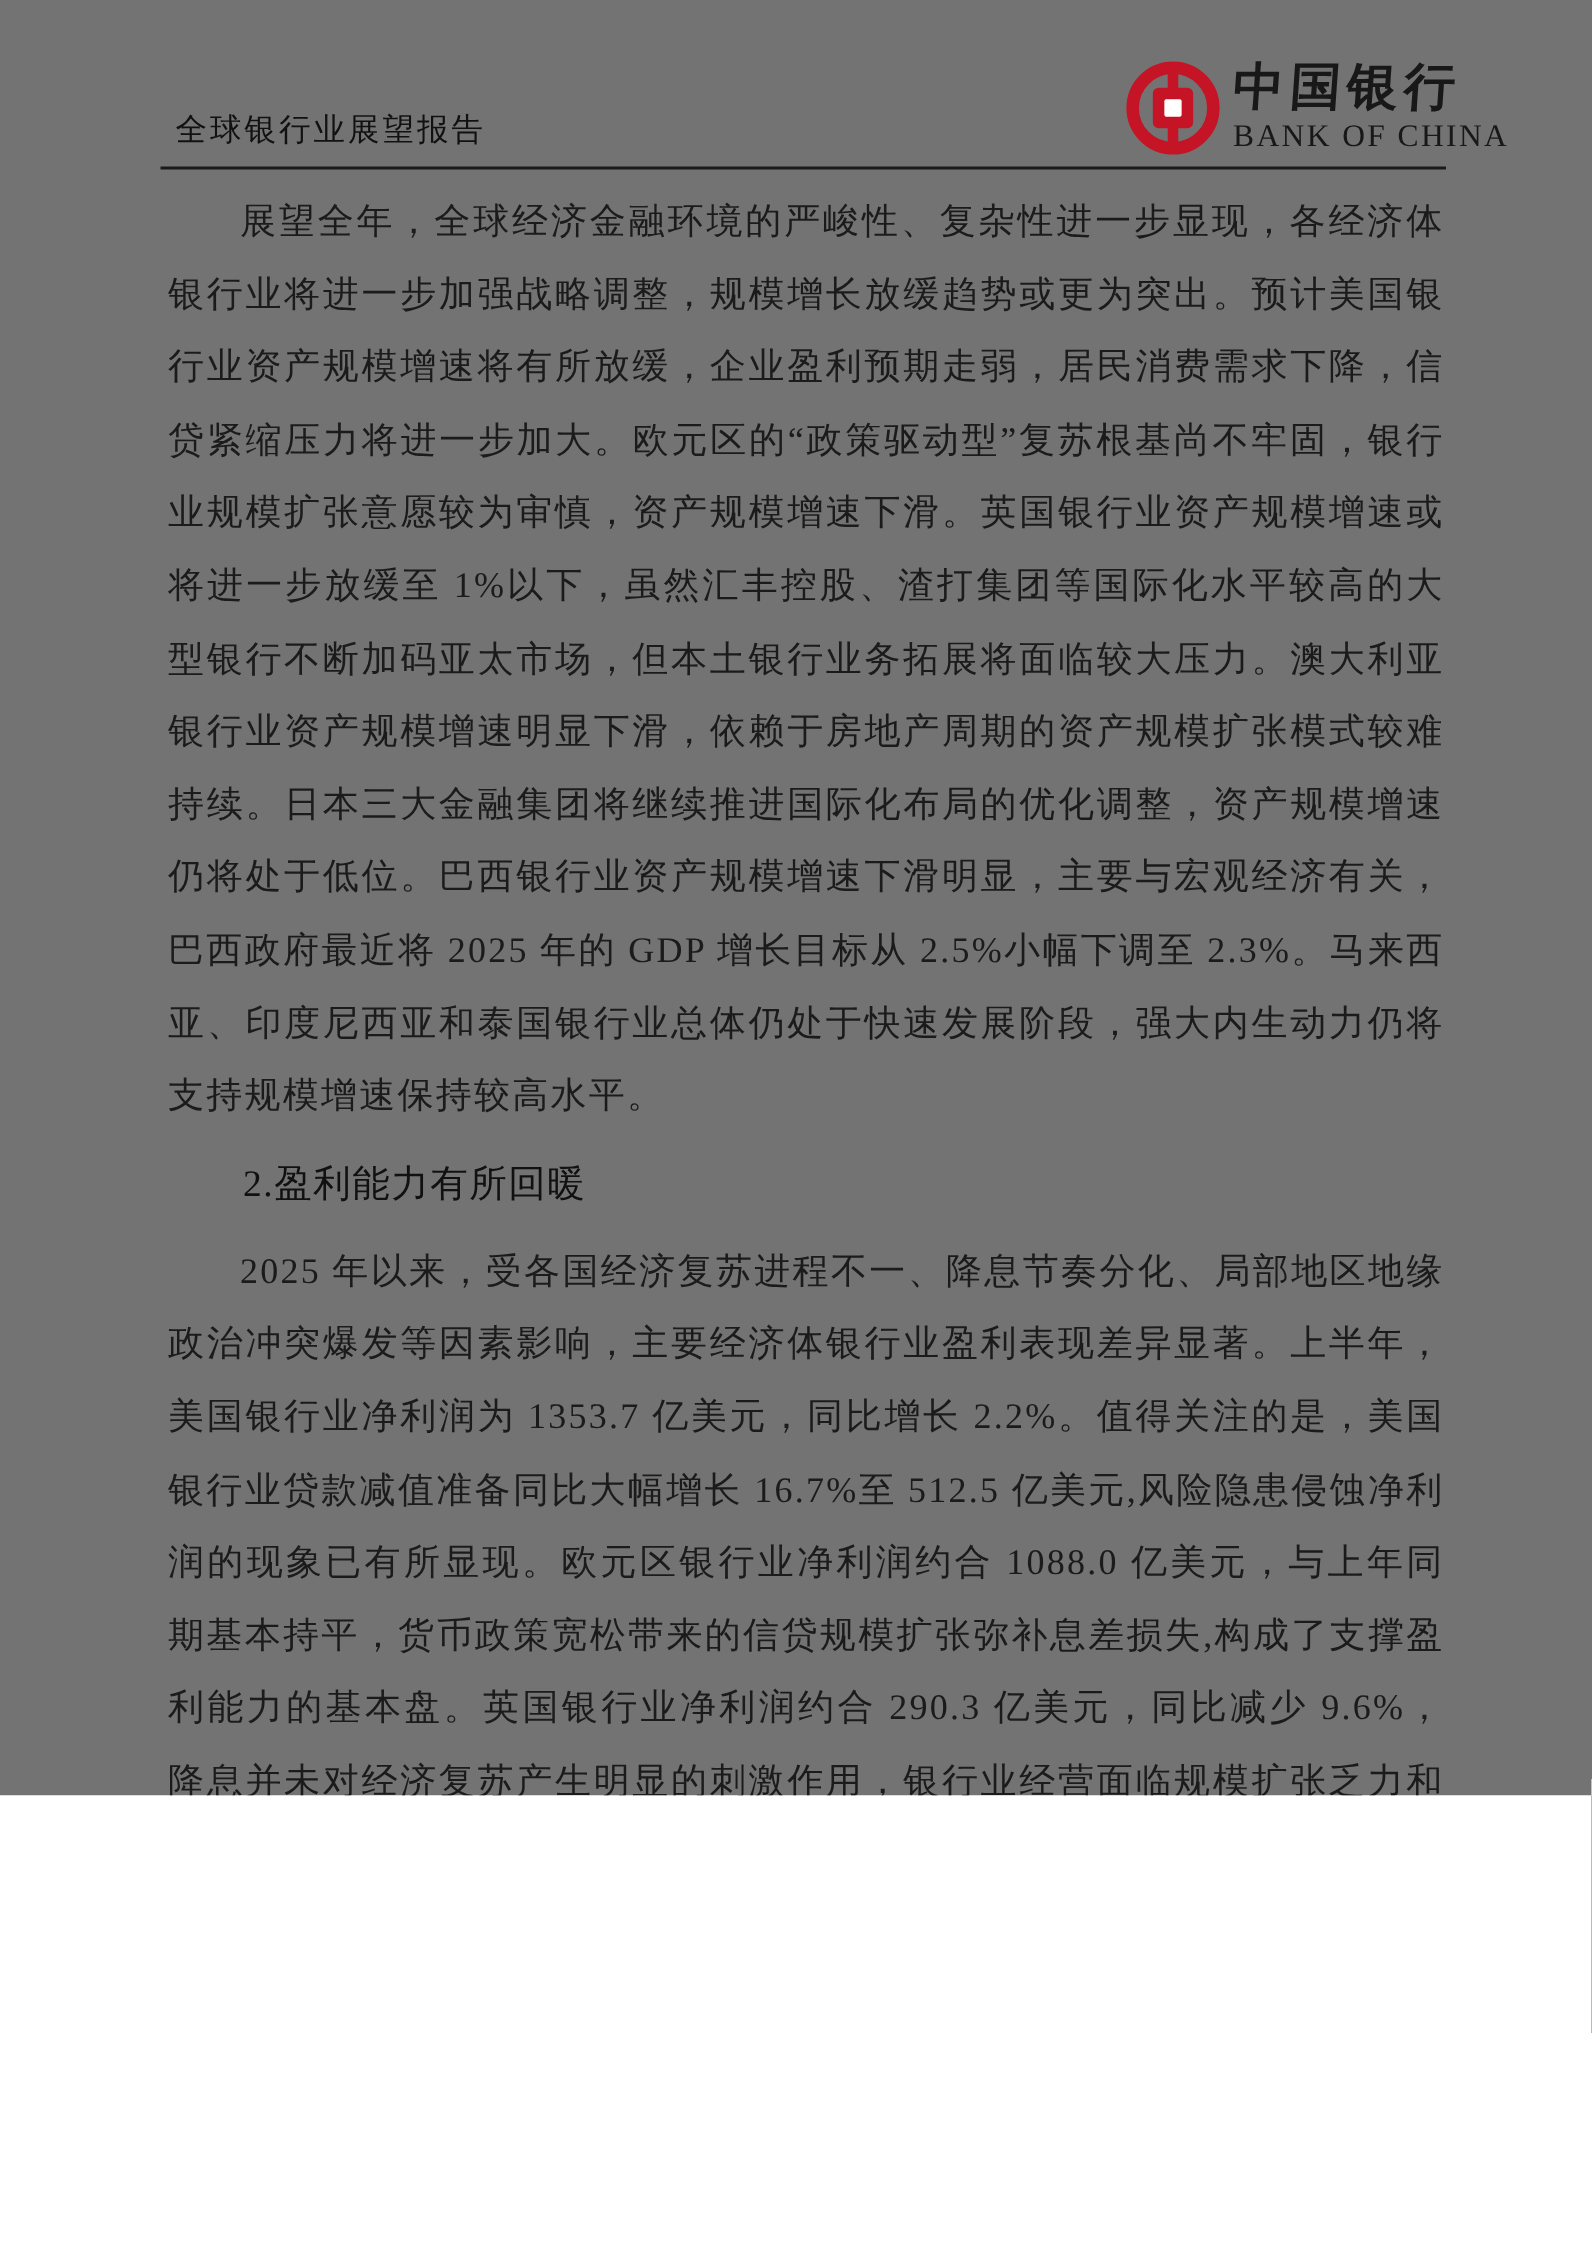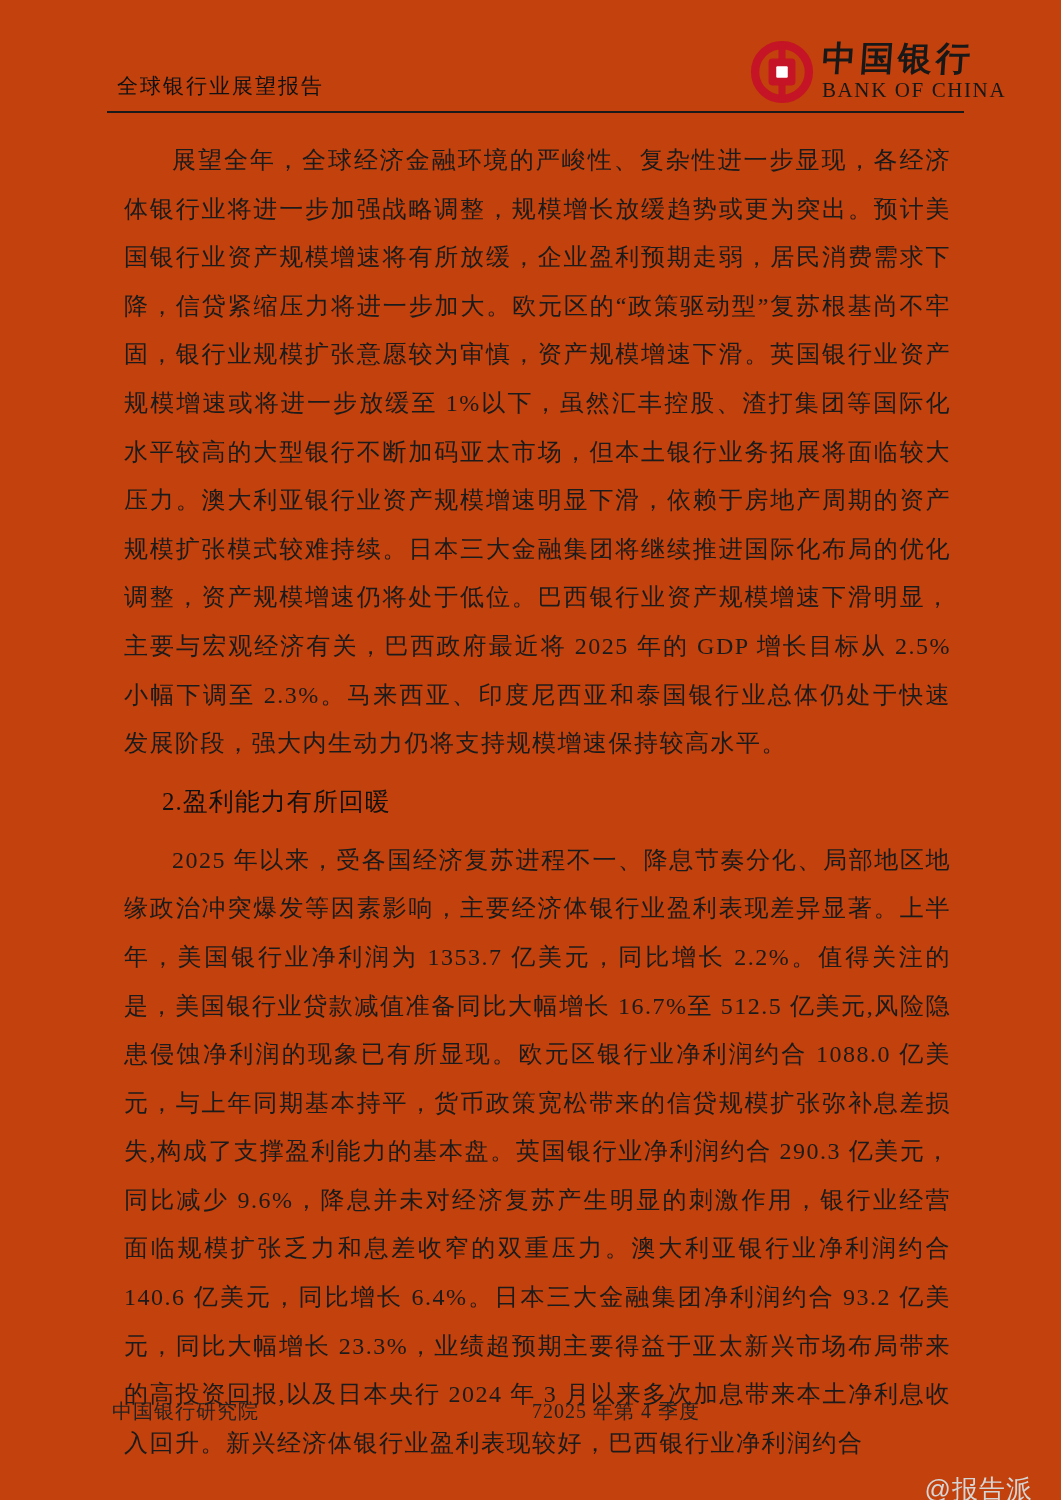--- a/index.html
+++ b/index.html
@@ -3,22 +3,22 @@
 <meta charset="utf-8">
 <style>
   html, body {
     margin: 0;
     padding: 0;
     background: #ffffff;
   }
   .page {
     position: relative;
     width: 1061px;
-    height: 1500px;
-    background: #c2410c;
+    height: 1197px;
+    background: #737373;
     overflow: hidden;
     font-family: "Liberation Serif", "DejaVu Serif", serif;
     color: #1b1b1b;
   }
 
   
   .header-title {
     position: absolute;
     left: 117px;
     top: 72px;
@@ -63,21 +63,21 @@
   }
 
   
   .doc-body {
     position: absolute;
     left: 112px;
     top: 124px;
     width: 851px;
   }
   .doc-body p {
-    margin: 12px;
+    margin: 0;
     font-size: 24px;
     line-height: 48.6px;
     letter-spacing: 1.5px;
     text-align: justify;
     text-indent: 2em;
     color: #1b1b1b;
   }
   .section-heading {
     margin: 12px 0 12px 0;
     padding-left: 2em;

